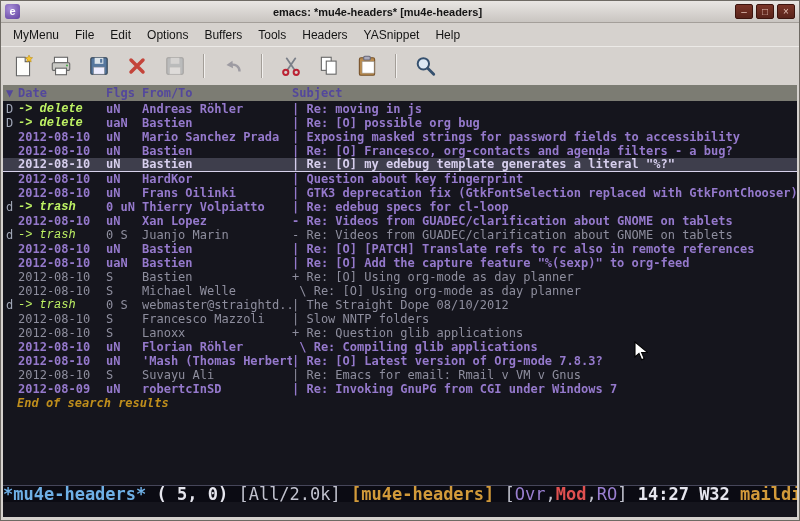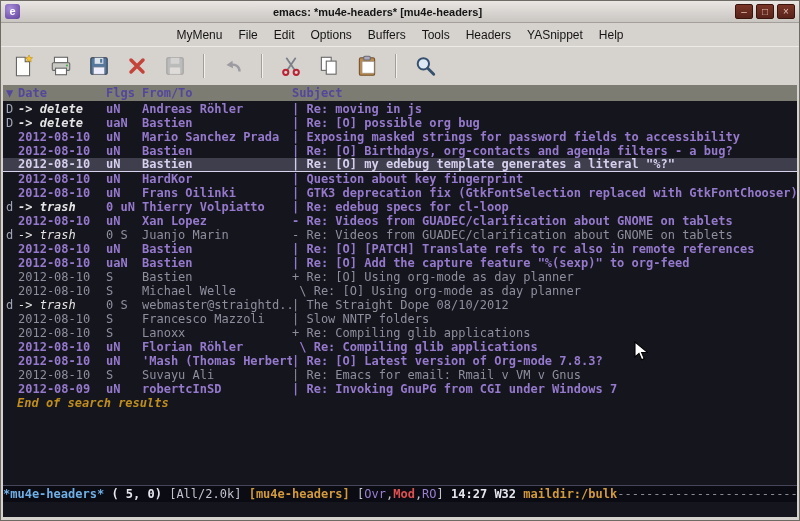--- a/index.html
+++ b/index.html
@@ -13,21 +13,21 @@
               border-bottom:1px solid #a49f9a; display:flex; align-items:center; padding:0 4px; }
   .app-icon { width:15px; height:15px; border-radius:3px; background:radial-gradient(circle at 35% 30%, #a98fd8, #5f3f9e);
               color:#fff; font-size:11px; font-weight:bold; text-align:center; line-height:15px; }
   .title-text { flex:1; text-align:center; font-size:11px; font-weight:bold; color:#141414;
                 white-space:nowrap; overflow:hidden; }
   .win-controls { display:flex; gap:3px; }
   .win-btn { width:18px; height:15px; background:linear-gradient(#7a3528,#58231a); border:1px solid #3c140e;
              border-radius:2px; color:#e3c1b6; font-size:10px; line-height:13px; text-align:center; cursor:default; }
 
   
-  .menubar { height:23px; display:flex; align-items:center; padding:0 4px; font-size:12px; color:#151515;justify-content:center; }
+  .menubar { height:23px; display:flex; align-items:center; padding:0 4px; font-size:12px; color:#151515; }
   .menu-item { padding:3px 8px; white-space:nowrap; }
 
   
   .toolbar { height:39px; display:flex; align-items:center; gap:14px; padding:0 10px;
              border-top:1px solid #eceae7; border-bottom:1px solid #989era; border-bottom-color:#9a958f; }
   .tool-btn { width:24px; height:24px; background:transparent; border:none; padding:0; display:flex;
               align-items:center; justify-content:center; }
   .tool-sep { width:2px; height:24px; border-left:1px solid #a39e98; border-right:1px solid #f2f0ee; margin:0 2px; }
 
   
@@ -45,29 +45,29 @@
   .col-flags { width:36px;  flex:none; overflow:hidden; }
   .col-from  { width:150px; flex:none; overflow:hidden; }
   .col-subj  { flex:1; overflow:hidden; }
 
   
   .buffer { flex:1; background:#15151d; font-size:12px; overflow:hidden; padding-top:1px; }
   .row { height:14px; line-height:14px; display:flex; white-space:pre; }
   .row.unread { color:#9579cc; font-weight:bold; }
   .row.read   { color:#8e8e9e; font-weight:normal; }
   .row .col-mark { color:#a0a6b6; font-weight:normal; }
-  .col-date.action { color:#e5e5e5; font-style:italic; }
+  .col-date.action { color:#bef264; font-style:italic;font-family:Liberation Mono, monospace; }
   .row.current { background:#3e3e4c; border-bottom:1px solid #d8d2ec; line-height:13px; }
   .row.current span { color:#d7cfee; }
   .footer-line { display:block; height:14px; line-height:14px; padding-left:14px;
                  color:#bf8e1c; font-style:italic; font-weight:bold; font-size:12px; white-space:pre; }
 
   
   .modeline { height:17px; line-height:16px; background:#0b0b13; border-top:1px solid #46465a;
-              font-size:12px; display:flex; white-space:pre; overflow:hidden; color:#c2c3cf; }
+              font-size:17px; display:flex; white-space:pre; overflow:hidden; color:#c2c3cf; }
   .ml-name   { color:#6fb0e6; font-weight:bold; }
   .ml-plain  { color:#c2c3cf; }
   .ml-bright { color:#e6e6ee; font-weight:bold; }
   .ml-mode   { color:#d29a3a; font-weight:bold; }
   .ml-purple { color:#9a7fd1; }
   .ml-red    { color:#e05050; font-weight:bold; }
   .ml-folder { color:#d29a3a; font-weight:bold; }
   .ml-dashes { color:#8a8a96; }
 
   .echo { height:15px; background:#15151d; }
@@ -186,34 +186,34 @@
       <span class="col-flags">Flgs</span>
       <span class="col-from">From/To</span>
       <span class="col-subj">Subject</span>
     </div>
 
     <div class="buffer mono">
       <div>
           <div class="row unread"><span class="col-mark">D</span><span class="col-date action">-&gt; delete</span><span class="col-flags">uN</span><span class="col-from">Andreas Röhler</span><span class="col-subj">| Re: moving in js</span></div>
           <div class="row unread"><span class="col-mark">D</span><span class="col-date action">-&gt; delete</span><span class="col-flags">uaN</span><span class="col-from">Bastien</span><span class="col-subj">| Re: [O] possible org bug</span></div>
           <div class="row unread"><span class="col-mark"></span><span class="col-date">2012-08-10</span><span class="col-flags">uN</span><span class="col-from">Mario Sanchez Prada</span><span class="col-subj">| Exposing masked strings for password fields to accessibility</span></div>
-          <div class="row unread"><span class="col-mark"></span><span class="col-date">2012-08-10</span><span class="col-flags">uN</span><span class="col-from">Bastien</span><span class="col-subj">| Re: [O] Birthdays, org-contacts and agenda filters - a bug?</span></div>
+          <div class="row unread"><span class="col-mark"></span><span class="col-date">2012-08-10</span><span class="col-flags">uN</span><span class="col-from">Bastien</span><span class="col-subj">| Re: [O] Francesco, org-contacts and agenda filters - a bug?</span></div>
           <div class="row unread current"><span class="col-mark"></span><span class="col-date">2012-08-10</span><span class="col-flags">uN</span><span class="col-from">Bastien</span><span class="col-subj">| Re: [O] my edebug template generates a literal "%?"</span></div>
           <div class="row unread"><span class="col-mark"></span><span class="col-date">2012-08-10</span><span class="col-flags">uN</span><span class="col-from">HardKor</span><span class="col-subj">| Question about key fingerprint</span></div>
           <div class="row unread"><span class="col-mark"></span><span class="col-date">2012-08-10</span><span class="col-flags">uN</span><span class="col-from">Frans Oilinki</span><span class="col-subj">| GTK3 deprecation fix (GtkFontSelection replaced with GtkFontChooser)</span></div>
           <div class="row unread"><span class="col-mark">d</span><span class="col-date action">-&gt; trash</span><span class="col-flags">0 uN</span><span class="col-from">Thierry Volpiatto</span><span class="col-subj">| Re: edebug specs for cl-loop</span></div>
           <div class="row unread"><span class="col-mark"></span><span class="col-date">2012-08-10</span><span class="col-flags">uN</span><span class="col-from">Xan Lopez</span><span class="col-subj">- Re: Videos from GUADEC/clarification about GNOME on tablets</span></div>
           <div class="row read"><span class="col-mark">d</span><span class="col-date action">-&gt; trash</span><span class="col-flags">0 S</span><span class="col-from">Juanjo Marin</span><span class="col-subj">- Re: Videos from GUADEC/clarification about GNOME on tablets</span></div>
           <div class="row unread"><span class="col-mark"></span><span class="col-date">2012-08-10</span><span class="col-flags">uN</span><span class="col-from">Bastien</span><span class="col-subj">| Re: [O] [PATCH] Translate refs to rc also in remote references</span></div>
           <div class="row unread"><span class="col-mark"></span><span class="col-date">2012-08-10</span><span class="col-flags">uaN</span><span class="col-from">Bastien</span><span class="col-subj">| Re: [O] Add the capture feature "%(sexp)" to org-feed</span></div>
           <div class="row read"><span class="col-mark"></span><span class="col-date">2012-08-10</span><span class="col-flags">S</span><span class="col-from">Bastien</span><span class="col-subj">+ Re: [O] Using org-mode as day planner</span></div>
           <div class="row read"><span class="col-mark"></span><span class="col-date">2012-08-10</span><span class="col-flags">S</span><span class="col-from">Michael Welle</span><span class="col-subj"> \ Re: [O] Using org-mode as day planner</span></div>
           <div class="row read"><span class="col-mark">d</span><span class="col-date action">-&gt; trash</span><span class="col-flags">0 S</span><span class="col-from">webmaster@straightd...</span><span class="col-subj">| The Straight Dope 08/10/2012</span></div>
           <div class="row read"><span class="col-mark"></span><span class="col-date">2012-08-10</span><span class="col-flags">S</span><span class="col-from">Francesco Mazzoli</span><span class="col-subj">| Slow NNTP folders</span></div>
-          <div class="row read"><span class="col-mark"></span><span class="col-date">2012-08-10</span><span class="col-flags">S</span><span class="col-from">Lanoxx</span><span class="col-subj">+ Re: Compiling glib applications</span></div>
+          <div class="row read"><span class="col-mark"></span><span class="col-date">2012-08-10</span><span class="col-flags">S</span><span class="col-from">Lanoxx</span><span class="col-subj">+ Re: Question glib applications</span></div>
           <div class="row unread"><span class="col-mark"></span><span class="col-date">2012-08-10</span><span class="col-flags">uN</span><span class="col-from">Florian Röhler</span><span class="col-subj"> \ Re: Compiling glib applications</span></div>
           <div class="row unread"><span class="col-mark"></span><span class="col-date">2012-08-10</span><span class="col-flags">uN</span><span class="col-from">'Mash (Thomas Herbert)</span><span class="col-subj">| Re: [O] Latest version of Org-mode 7.8.3?</span></div>
           <div class="row read"><span class="col-mark"></span><span class="col-date">2012-08-10</span><span class="col-flags">S</span><span class="col-from">Suvayu Ali</span><span class="col-subj">| Re: Emacs for email: Rmail v VM v Gnus</span></div>
           <div class="row unread"><span class="col-mark"></span><span class="col-date">2012-08-09</span><span class="col-flags">uN</span><span class="col-from">robertcInSD</span><span class="col-subj">| Re: Invoking GnuPG from CGI under Windows 7</span></div>
         </div>
       <div class="footer-line">End of search results</div>
     </div>
 
     <div class="modeline mono"><span class="ml-name">*mu4e-headers* </span><span class="ml-bright">( 5, 0) </span><span class="ml-plain">[All/2.0k] </span><span class="ml-mode">[mu4e-headers] </span><span class="ml-plain">[</span><span class="ml-purple">Ovr</span><span class="ml-plain">,</span><span class="ml-red">Mod</span><span class="ml-plain">,</span><span class="ml-purple">RO</span><span class="ml-plain">] </span><span class="ml-bright">14:27 </span><span class="ml-bright">W32 </span><span class="ml-folder">maildir:/bulk</span><span class="ml-dashes">--------------------------------------------</span></div>
 

